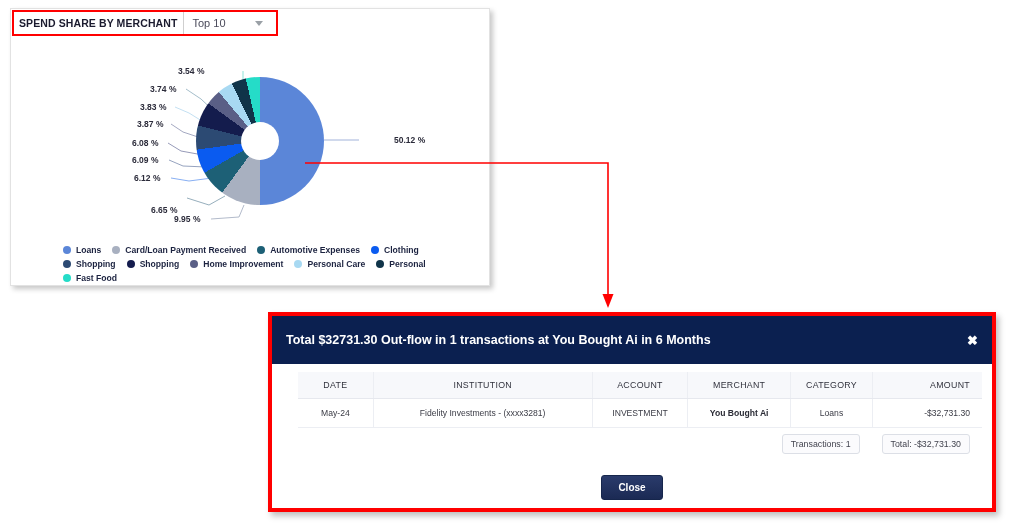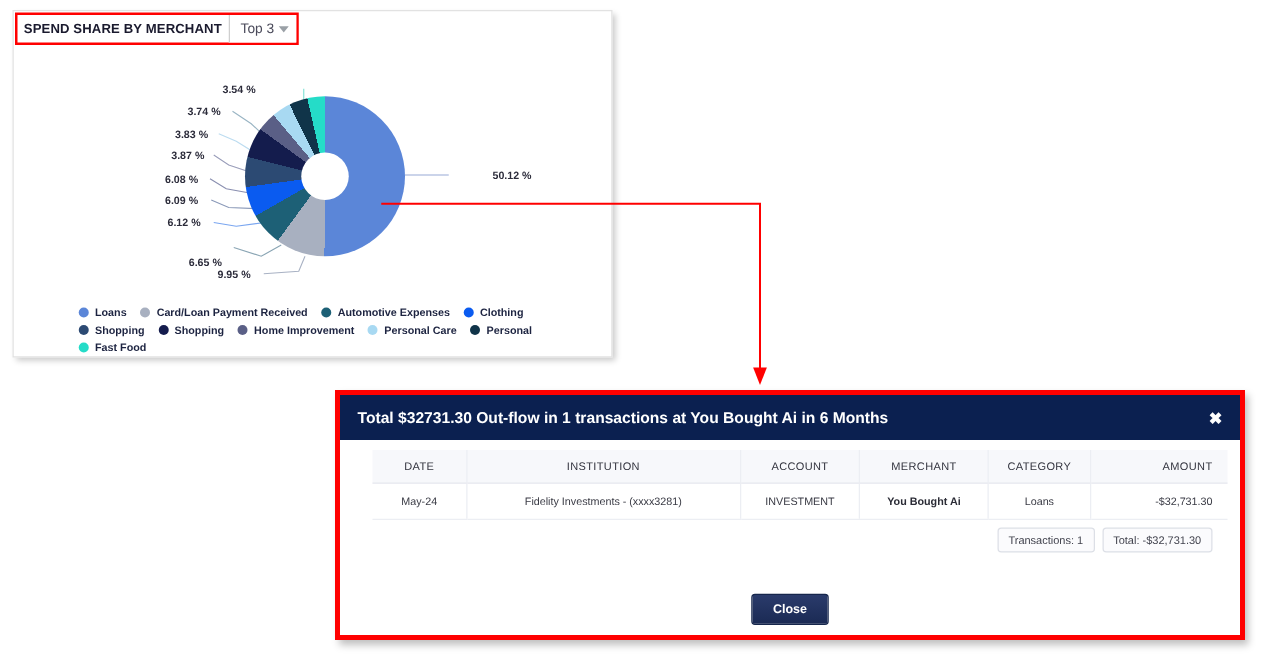--- a/index.html
+++ b/index.html
@@ -13,21 +13,21 @@
 
   
   #chart-card{
     position:absolute;left:10px;top:8px;width:480px;height:278px;
     background:#ffffff;
     border:1px solid #e2e2e2;
     box-shadow:3px 3px 5px rgba(0,0,0,.22);
     box-sizing:border-box;
   }
   #widget-header-highlight{
-    position:absolute;left:12px;top:10px;width:227px;height:26px;
+    position:absolute;left:12px;top:10px;width:266px;height:26px;
     border:2px solid #ff0000;box-sizing:border-box;
     display:flex;align-items:center;background:#fff;z-index:6;
   }
   #widget-title{
     font-size:10.5px;font-weight:bold;color:#1a1a2e;
     letter-spacing:.1px;padding-left:5px;white-space:nowrap;
   }
   #merchant-count-select{
     margin-left:6px;height:22px;width:86px;
     border-left:1px solid #cfcfcf;
@@ -81,21 +81,21 @@
   #callout-arrow{position:absolute;left:0;top:0;width:1024px;height:526px;pointer-events:none;z-index:8;}
 
   
   #transaction-modal{
     position:absolute;left:268px;top:312px;width:728px;height:200px;
     border:4px solid #ff0000;background:#ffffff;box-sizing:border-box;
     box-shadow:3px 4px 6px rgba(0,0,0,.25);
     z-index:9;
   }
   #modal-header{
-    height:36px;background:#0b2050;display:flex;align-items:center;
+    height:48px;background:#0b2050;display:flex;align-items:center;
     justify-content:space-between;padding:0 14px;box-sizing:border-box;
   }
   #modal-title{font-size:12.5px;font-weight:bold;color:#ffffff;white-space:nowrap;}
   #modal-close-icon{
     font-size:13px;font-weight:bold;color:#ffffff;cursor:pointer;line-height:1;
   }
   #modal-body{padding:8px 10px 0 26px;}
   #transactions-table{width:100%;border-collapse:collapse;table-layout:fixed;}
   #transactions-table th{
     font-size:8.8px;font-weight:normal;color:#31323d;letter-spacing:.3px;
@@ -105,21 +105,21 @@
   #transactions-table td{
     font-size:8.6px;color:#3a3b45;padding:9px 4px;text-align:center;
     border-bottom:1px solid #eceef3;
     overflow:hidden;text-overflow:ellipsis;white-space:nowrap;
   }
   #transactions-table th.col-amount,#transactions-table td.col-amount{text-align:right;padding-right:12px;}
   #transactions-table td.col-merchant{font-weight:bold;color:#2b2c36;}
   .vsep{border-left:1px solid #eceef3;}
 
   #table-footer{
-    display:flex;justify-content:flex-end;gap:6px;padding:6px 12px 0 0;
+    display:flex;justify-content:flex-end;gap:22px;padding:6px 12px 0 0;
   }
   .footer-chip{
     border:1px solid #dcdfe6;border-radius:3px;background:#fbfbfd;
     font-size:8.8px;color:#43444f;padding:4px 8px;
   }
   #modal-footer{
     position:absolute;left:0;right:0;bottom:8px;display:flex;justify-content:center;
   }
   #close-button{
     background:linear-gradient(180deg,#2a3b6b 0%,#1b2a54 100%);
@@ -204,21 +204,21 @@
     <div class="legend-item">
       <span class="legend-swatch" style="background:#25dcc8"></span>
       <span class="legend-label">Fast Food</span>
     </div>
   </div>
 </div>
 
 <div id="widget-header-highlight">
   <span id="widget-title">SPEND SHARE BY MERCHANT</span>
   <div id="merchant-count-select">
-    <span>Top 3</span>
+    <span>Top 10</span>
     <span id="chevron-down-icon"></span>
   </div>
 </div>
 
 <svg id="callout-arrow">
   <path d="M305,163 L608,163 L608,296" fill="none" stroke="#ff0000" stroke-width="1.6"></path>
   <polygon points="608,308 602.5,294 613.5,294" fill="#ff0000"></polygon>
 </svg>
 
 <div id="transaction-modal">

